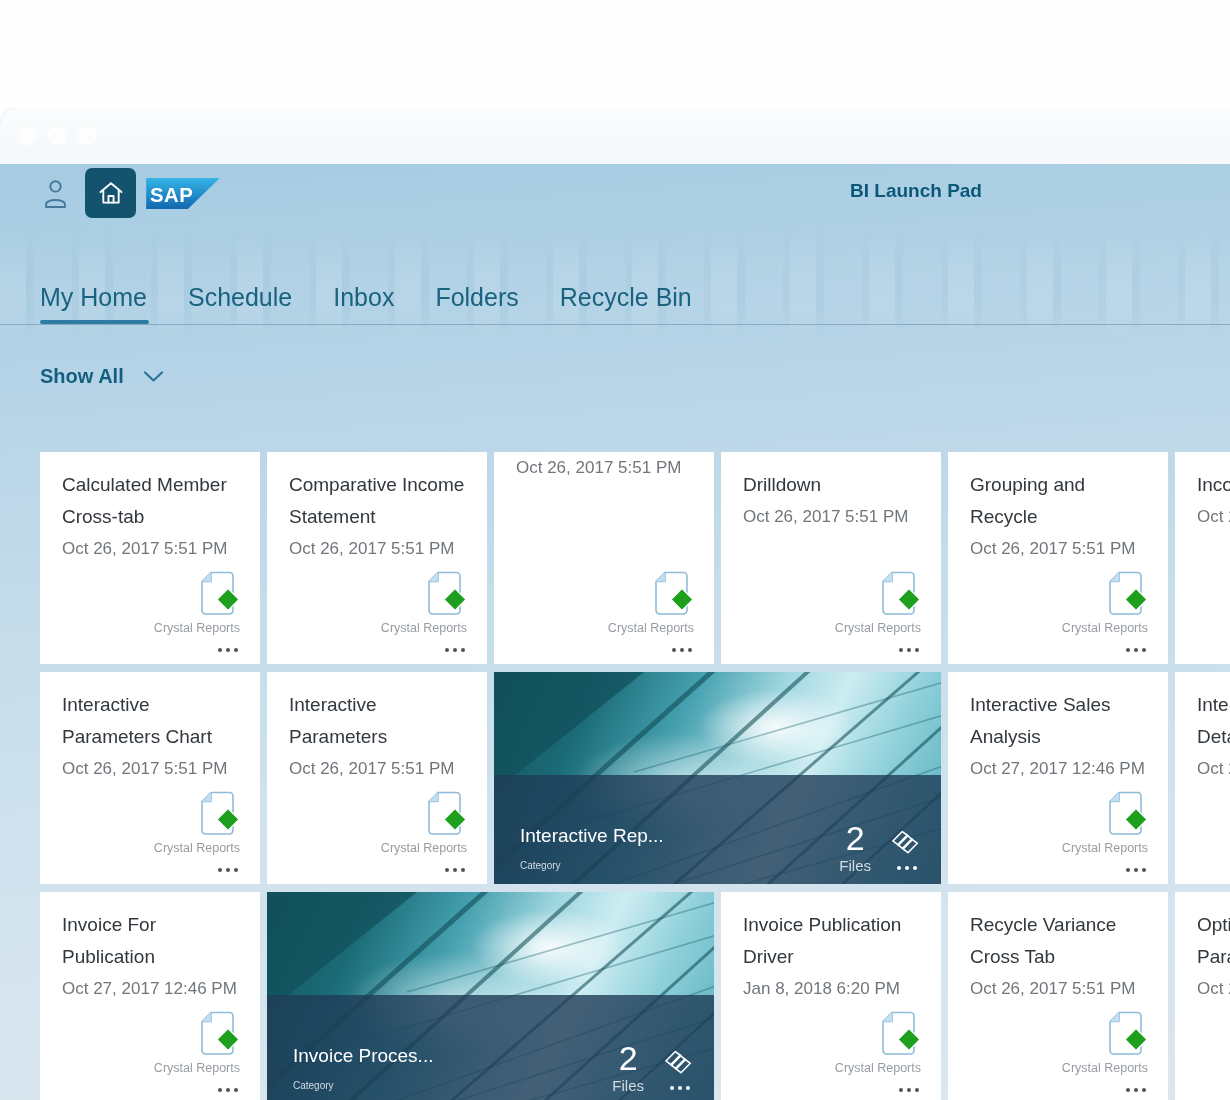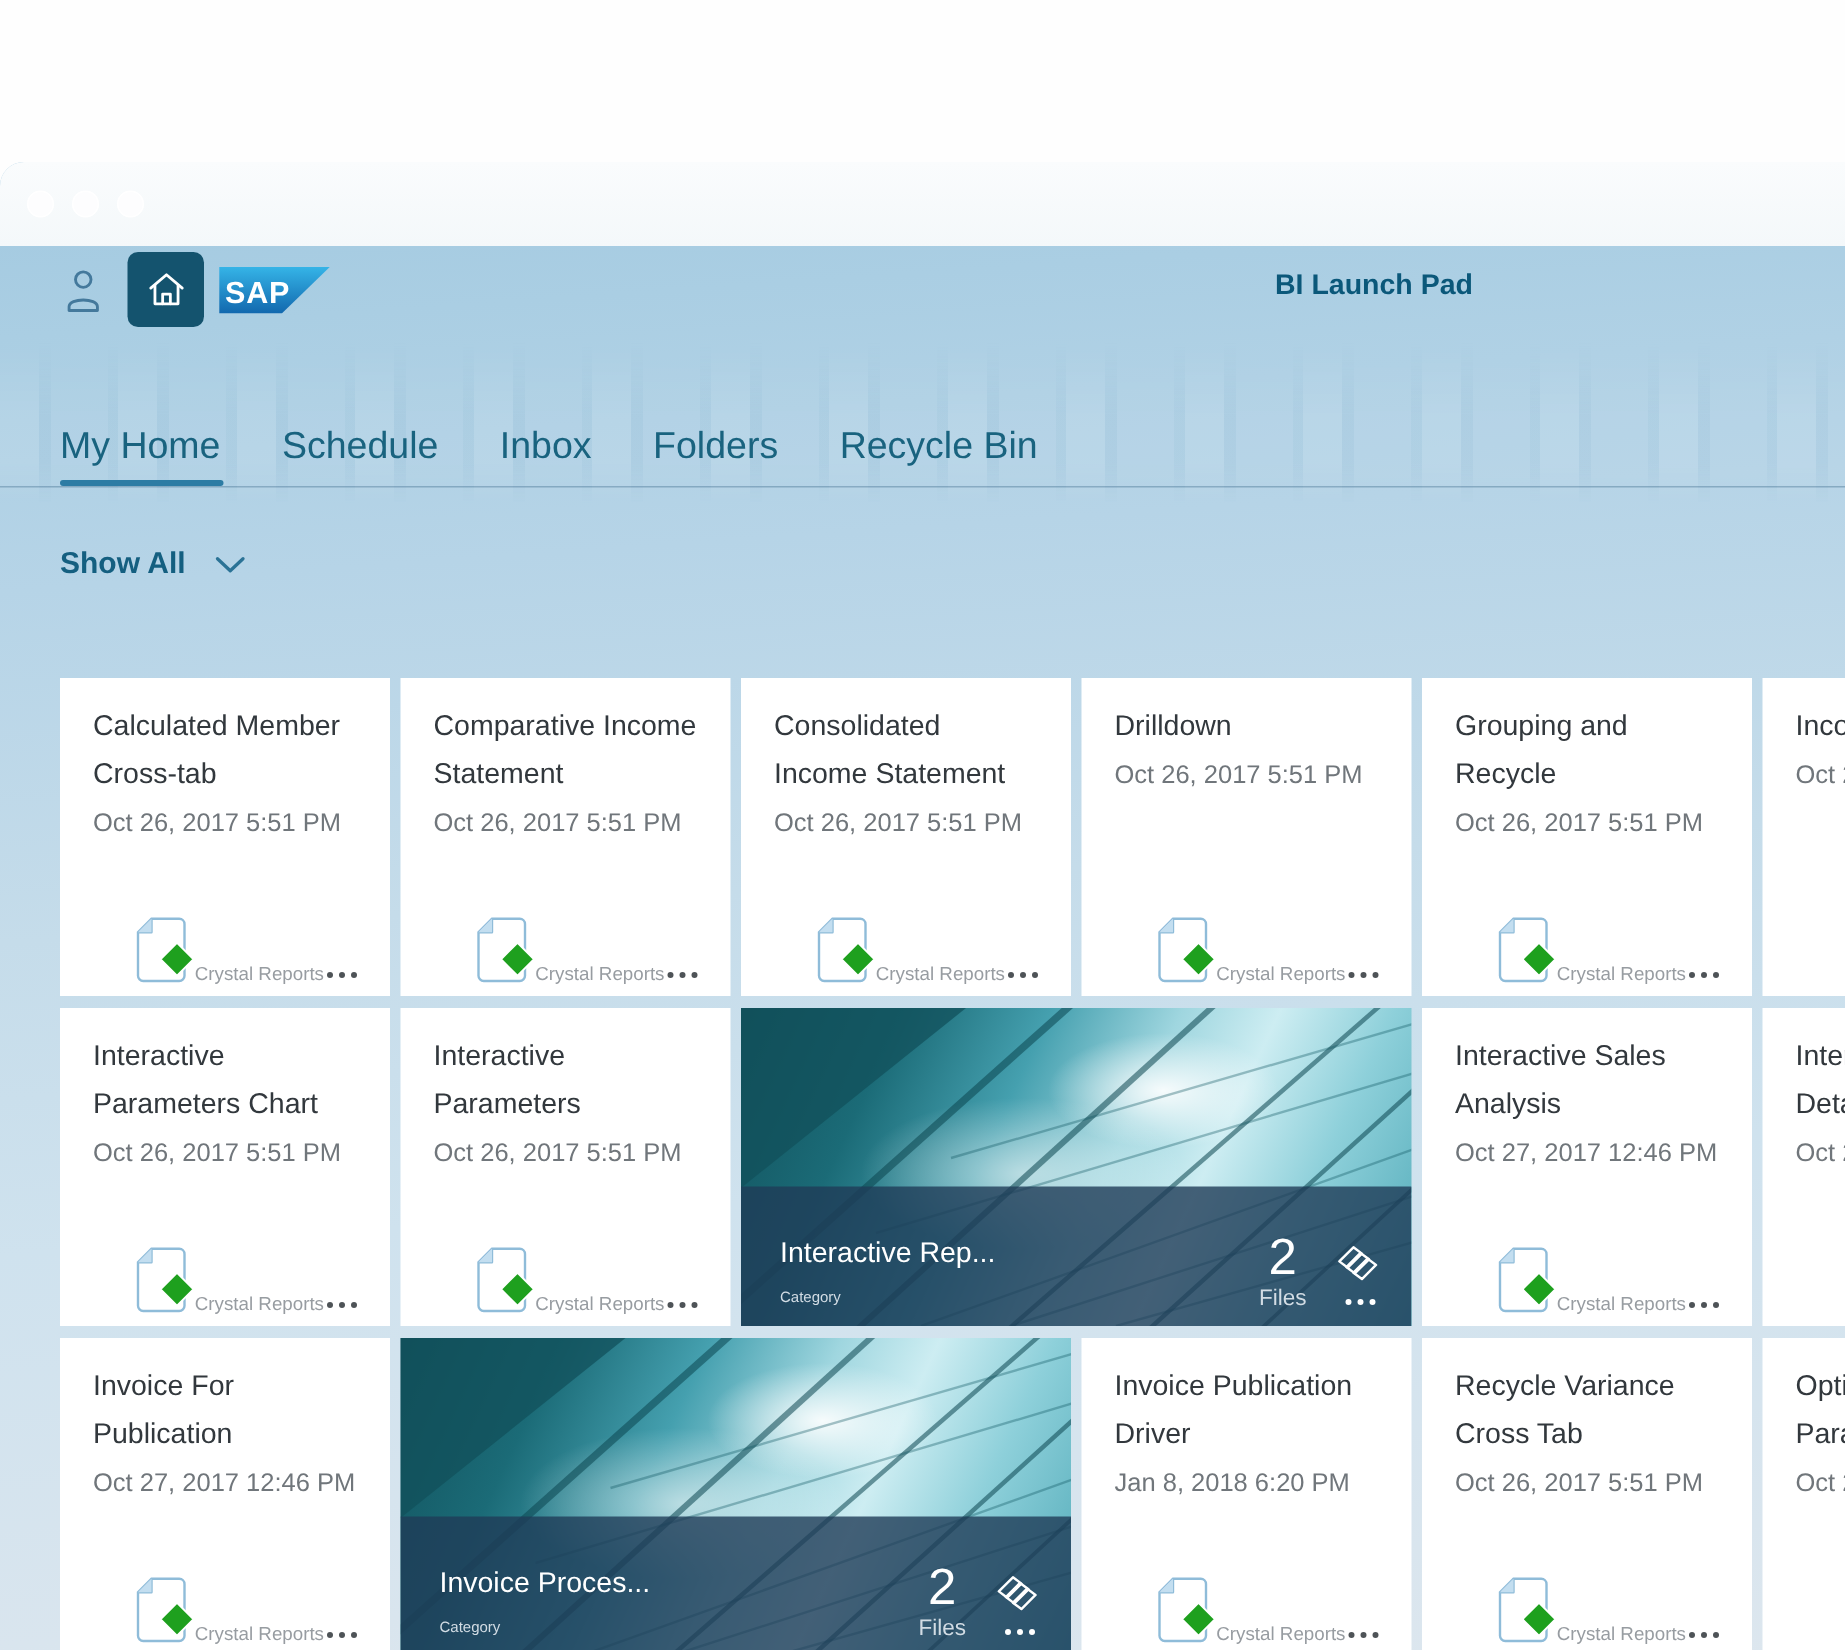--- a/index.html
+++ b/index.html
@@ -45,32 +45,32 @@
   .showall { margin:37px 0 0 40px; height:28px; display:inline-flex; align-items:center; gap:19px; cursor:pointer; }
   .showall-label { font-size:20px; font-weight:700; color:#145f80; }
 
   
   .grid { margin:62px 0 0 40px; }
   .tile-row { display:flex; gap:7px; margin-bottom:8px; }
   .tile { position:relative; width:220px; height:212px; background:#ffffff; flex:0 0 auto; cursor:pointer; }
   .tile.span-2 { width:447px; }
   .tile-title { padding:17px 22px 0 22px; font-size:19px; line-height:32px; color:#32383d; white-space:pre-line; }
   .tile-date { padding:6px 22px 0 22px; font-size:17px; color:#70767b; }
-  .tile-bottom { position:absolute; right:20px; bottom:8px; display:flex; flex-direction:row; align-items:flex-end; }
+  .tile-bottom { position:absolute; right:20px; bottom:8px; display:flex; flex-direction:column; align-items:flex-end; }
   .tile-type { margin-top:5px; font-size:12.5px; color:#999fa4; color:#979ca1; }
   .menu-dots { margin-top:9px; display:flex; gap:4px; padding:4px 2px; }
   .menu-dots i { width:4px; height:4px; border-radius:50%; background:#4e5357; }
 
   
   .tile.category { overflow:hidden; background:
        radial-gradient(110px 55px at 63% 26%, rgba(255,255,255,.9), rgba(255,255,255,0) 70%),
        radial-gradient(150px 70px at 42% 52%, rgba(255,255,255,.55), rgba(255,255,255,0) 72%),
        linear-gradient(115deg,#11505b 0%,#1b6b77 20%,#45a0af 38%,#9fd6df 54%,#cdedf2 66%,#8ed0da 80%,#4fa9b7 100%); }
   .photo-svg { position:absolute; inset:0; width:100%; height:100%; }
-  .cat-overlay { position:absolute; left:0; right:0; bottom:0; height:93px; background:rgba(31,60,87,.8); }
+  .cat-overlay { position:absolute; left:0; right:0; bottom:0; height:109px; background:rgba(31,60,87,.8); }
   .cat-left { position:absolute; left:26px; bottom:13px; }
   .cat-title { font-size:19px; color:#ffffff; }
   .cat-sub { margin-top:13px; font-size:10px; color:#d2dce4; }
   .cat-right { position:absolute; right:18px; bottom:10px; display:grid;
                grid-template-columns:auto auto; column-gap:20px; row-gap:2px;
                justify-items:center; align-items:end; }
   .cat-count { font-size:34px; font-weight:300; color:#ffffff; line-height:34px; }
   .cat-files { font-size:15px; color:#d2dce4; }
   .cat-menu i { background:#ffffff; }
   .cat-menu { margin:0; }
@@ -188,21 +188,20 @@
       </svg>
       <div class="tile-type">Crystal Reports</div>
       <div class="menu-dots">
               <i></i>
               <i></i>
               <i></i>
             </div>
     </div>
   </div>
         <div class="tile report">
-    <div class="tile-title">Consolidated Income Statement</div>
     <div class="tile-date">Oct 26, 2017 5:51 PM</div>
     <div class="tile-bottom">
       <svg width="40" height="45" viewBox="0 0 40 45">
         <path d="M11 1.5 H29.5 a3.5 3.5 0 0 1 3.5 3.5 V39.5 a3.5 3.5 0 0 1 -3.5 3.5 H5.5 a3.5 3.5 0 0 1 -3.5 -3.5 V10.5 Z" fill="#ffffff" stroke="#8fbcd9" stroke-width="1.6"></path>
         <path d="M11 1.5 V10.5 H2" fill="#c3def0" stroke="#8fbcd9" stroke-width="1.6" stroke-linejoin="round"></path>
         <path d="M11 1.5 L2 10.5 H11 Z" fill="#c3def0"></path>
         <polygon points="28,17.5 39,28.5 28,39.5 17,28.5" fill="#1ea01e" stroke="#ffffff" stroke-width="1.2"></polygon>
       </svg>
       <div class="tile-type">Crystal Reports</div>
       <div class="menu-dots">

